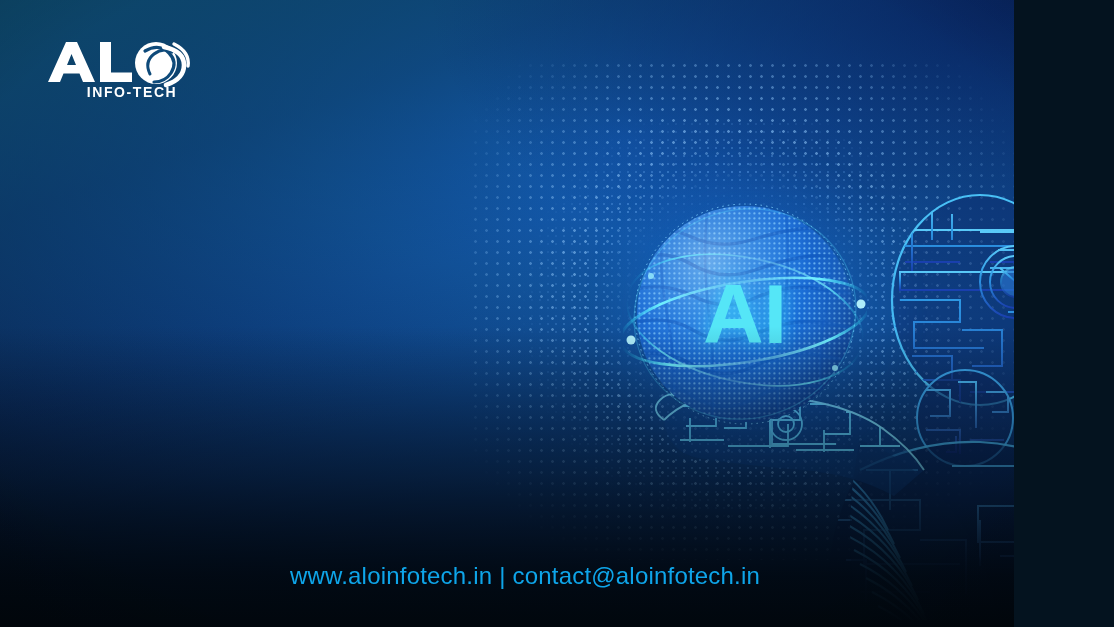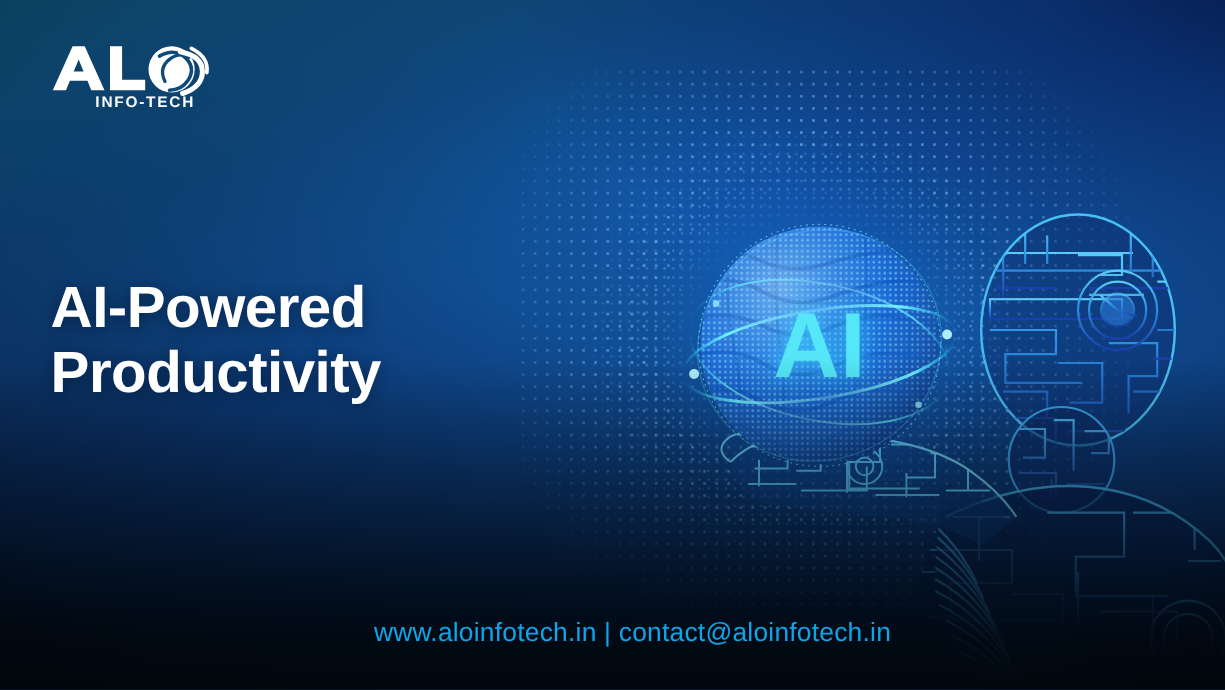--- a/index.html
+++ b/index.html
@@ -1,17 +1,17 @@
 <!DOCTYPE html>
 <html><head>
 <meta charset="utf-8">
 <style>
   html,body{margin:0;padding:0;background:#04131f;}
   #banner{
-    position:relative;width:1114px;height:627px;overflow:hidden;
+    position:relative;width:1014px;height:627px;overflow:hidden;
     font-family:"Liberation Sans",sans-serif;
     background:#0a3d63;
   }
   
   .bg-base{
     position:absolute;inset:0;
     background:
       radial-gradient(120% 95% at 62% 22%, #1565c8 0%, #12559f 26%, #0d3e7d 48%, #0a2a5c 68%, #061a3c 85%, #04101f 100%);
   }
   .bg-left{
@@ -295,23 +295,19 @@
         <circle cx="110" cy="25" r="21" fill="#ffffff"></circle>
         <path d="M99 13 q14 -8 24 2 q9 9 2 20 q-6 9 -17 9" fill="none" stroke="#0e4a7a" stroke-width="3.2" stroke-linecap="round"></path>
         <path d="M104 36 q-6 -12 4 -20 q9 -7 18 -2" fill="none" stroke="#0e4a7a" stroke-width="3" stroke-linecap="round"></path>
         <path d="M118 9 q20 4 20 18 q0 14 -18 20" fill="none" stroke="#ffffff" stroke-width="4.6" stroke-linecap="round"></path>
         <path d="M128 6 q16 8 14 22" fill="none" stroke="#ffffff" stroke-width="3.4" stroke-linecap="round"></path>
       </g>
       <text x="86" y="59" fill="#ffffff" font-family="Liberation Sans, sans-serif" font-size="14" font-weight="700" letter-spacing="1.6" text-anchor="middle">INFO-TECH</text>
     </svg>
   </div>
 
-  <h1 class="headline">
-    <span>AI-Powered</span>
-    <span class="l2">Productivity</span>
-  </h1>
 
   <p class="subhead">
   </p>
 
   <div class="footer">www.aloinfotech.in | contact@aloinfotech.in</div>
 
 </div>
 
 </body></html>

